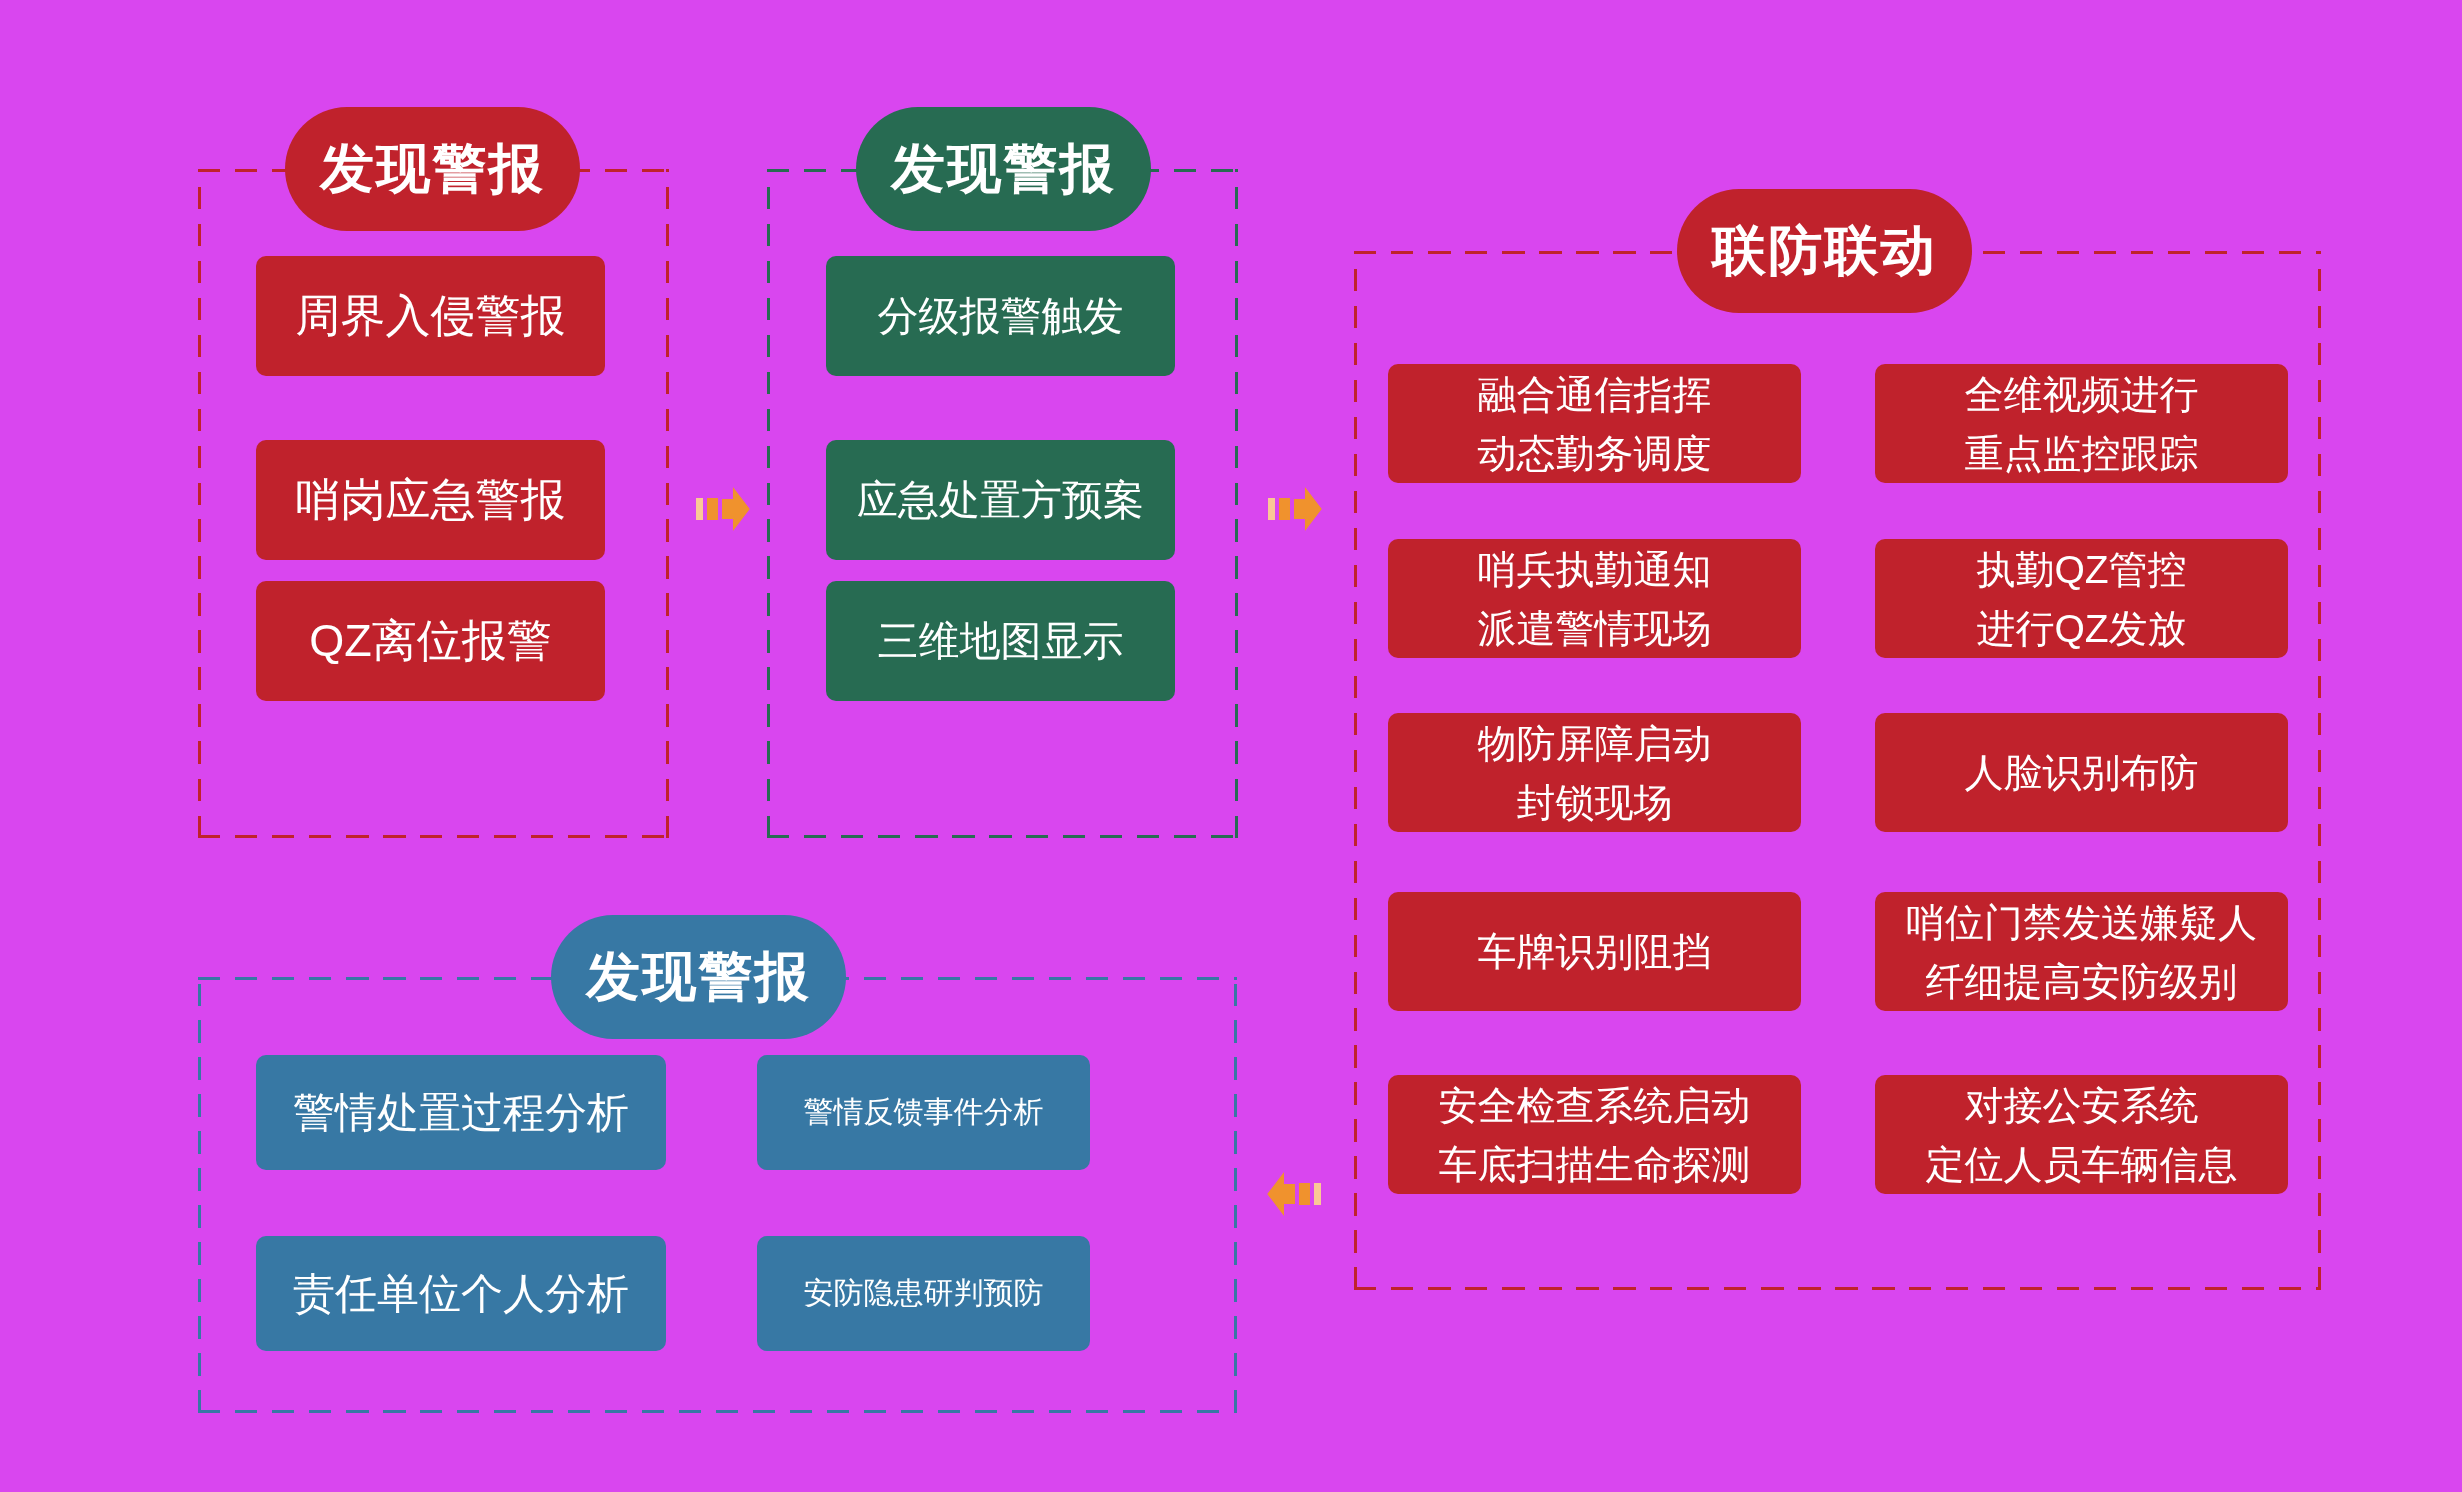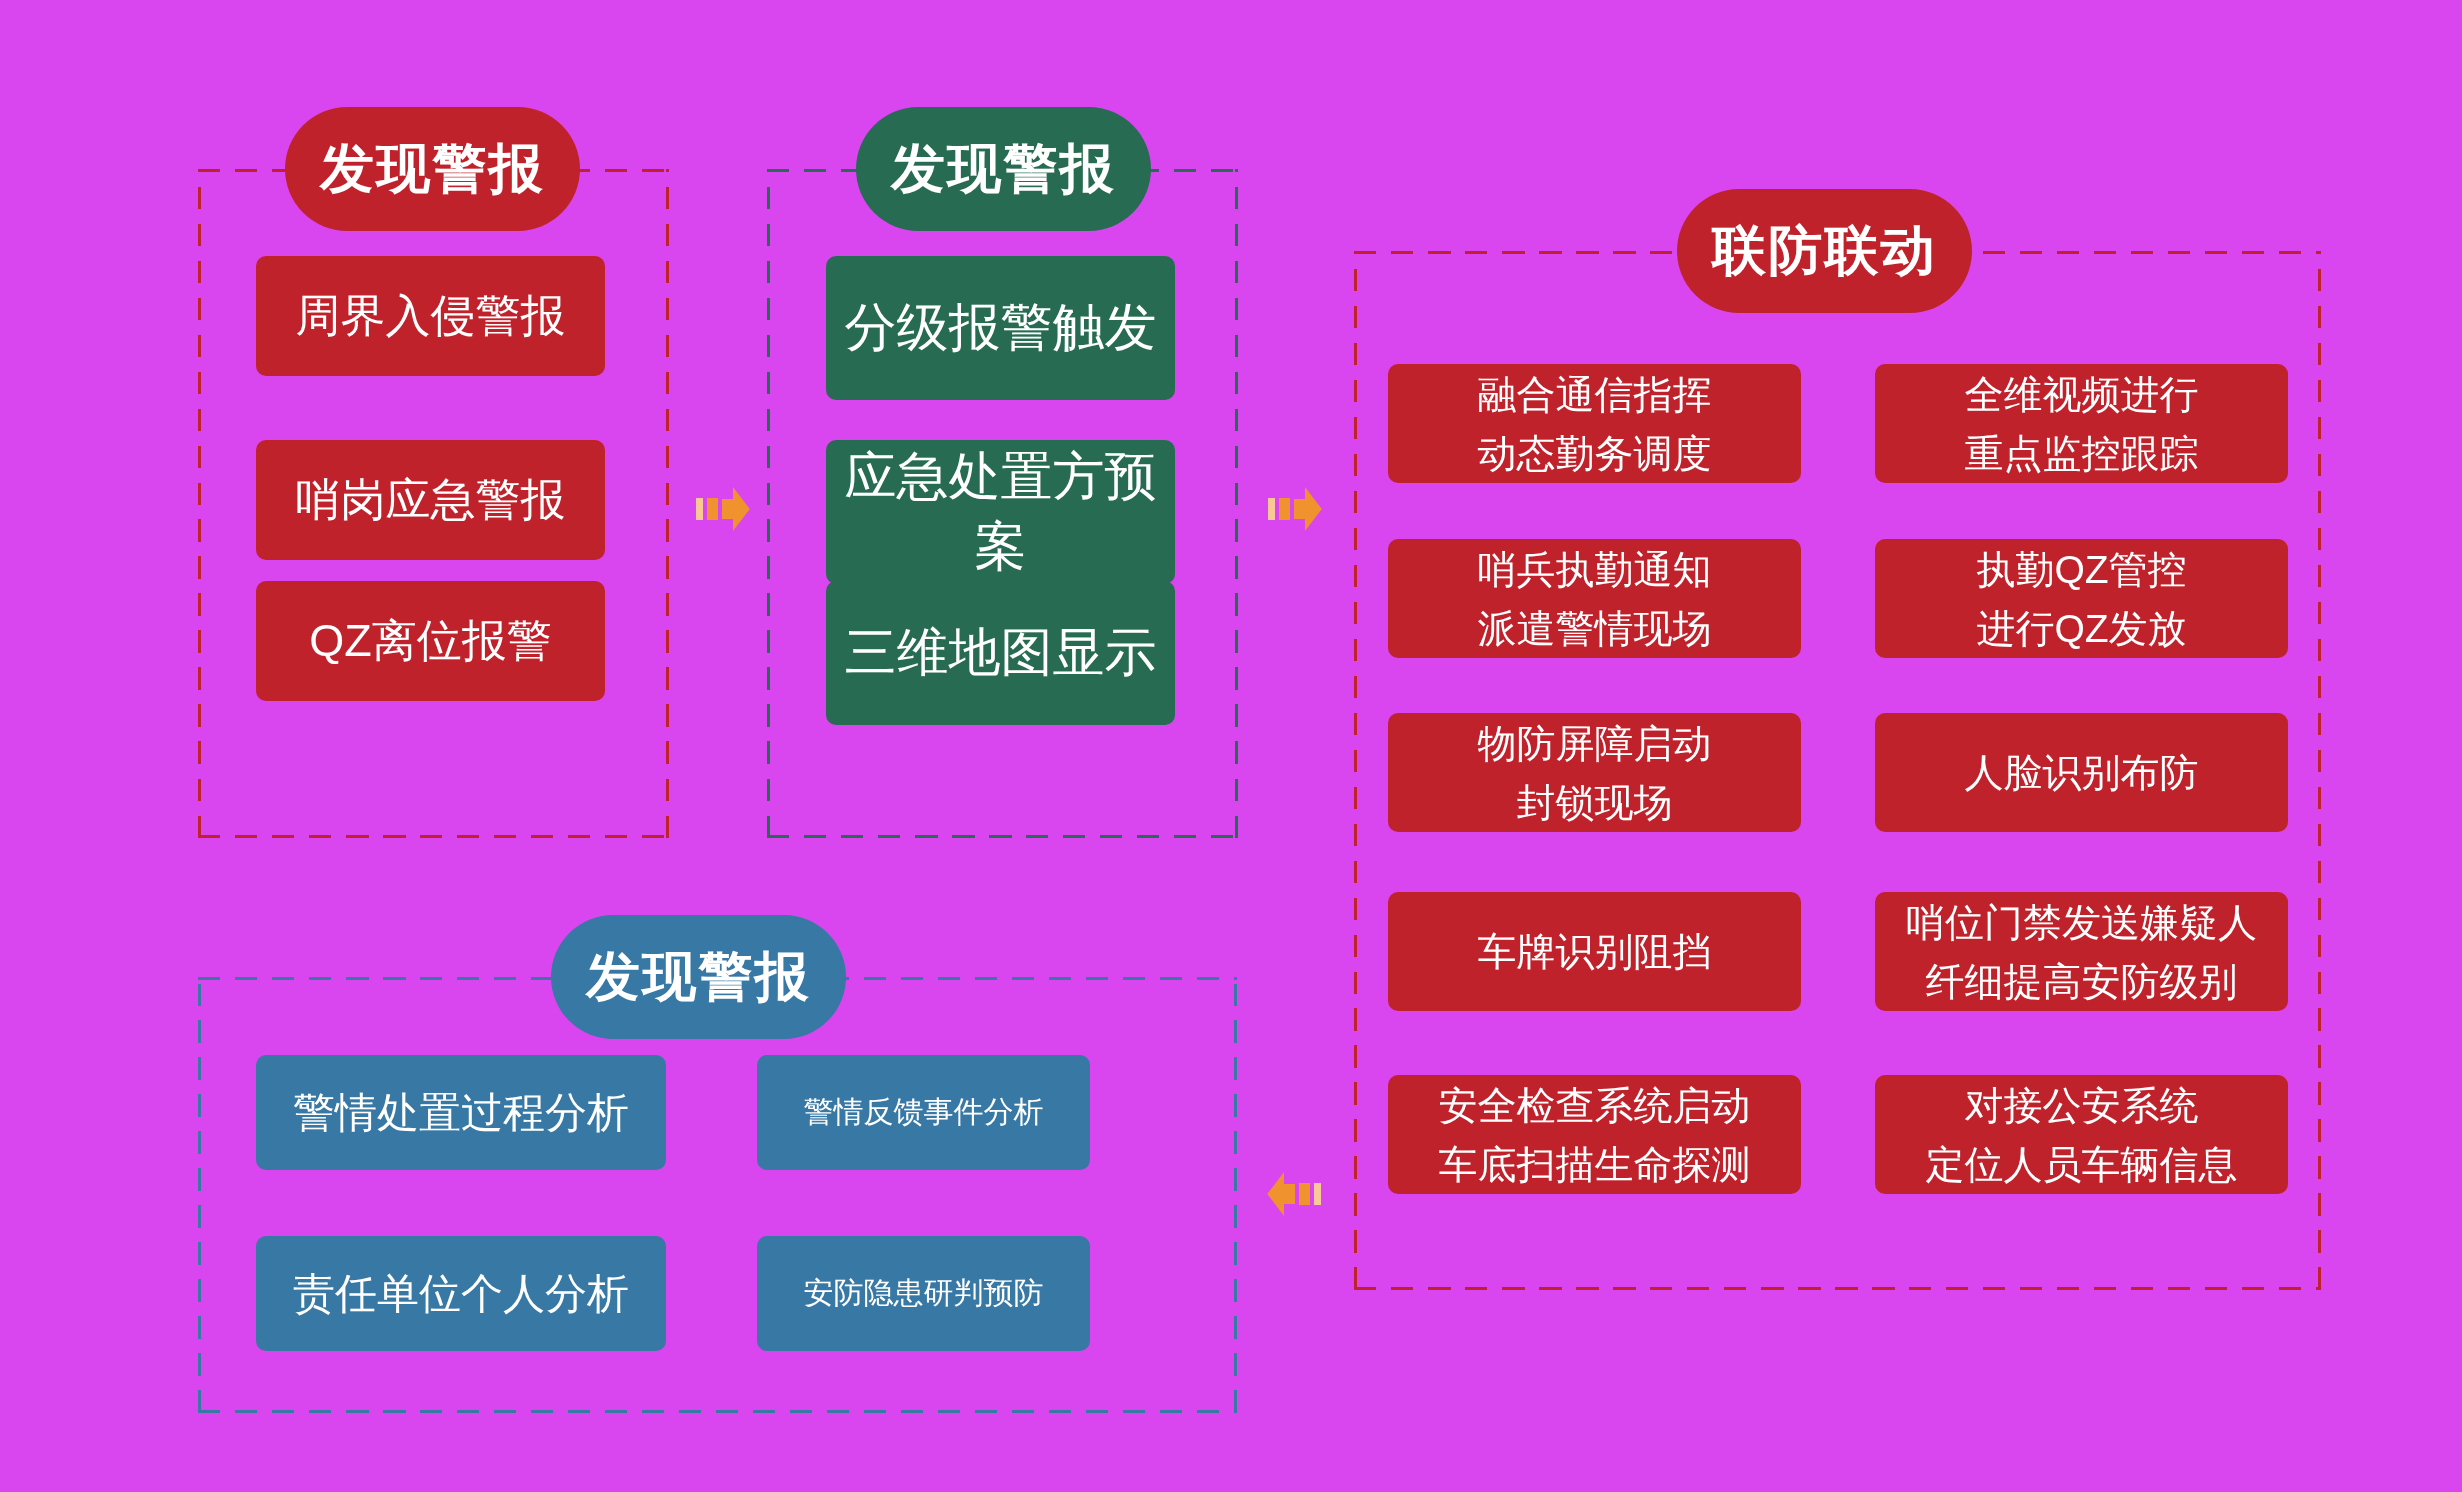--- a/index.html
+++ b/index.html
@@ -43,21 +43,21 @@
   .box{
     position:absolute;display:flex;align-items:center;justify-content:center;
     color:#fff;border-radius:10px;text-align:center;white-space:pre-line;
     z-index:2;
   }
   .bg-red{background:#C0222C;}
   .bg-green{background:#276B52;}
   .bg-blue{background:#3778A4;}
 
   .c1{left:256px;width:349px;height:120px;font-size:45px;}
-  .c2{left:826px;width:349px;height:144px;font-size:52px;}
+  .c2{left:826px;width:349px;height:120px;font-size:41px;}
   .r0{top:256px;} .r1{top:440px;} .r2{top:581px;}
 
   .c3{left:1388px;width:413px;height:119px;font-size:39px;line-height:59px;}
   .c4{left:1875px;width:413px;height:119px;font-size:39px;line-height:59px;}
   .s0{top:364px;} .s1{top:539px;} .s2{top:713px;} .s3{top:892px;} .s4{top:1075px;}
 
   .c5{left:256px;width:410px;height:115px;font-size:42px;}
   .c6{left:757px;width:333px;height:115px;font-size:30px;}
   .t0{top:1055px;} .t1{top:1236px;}
 

